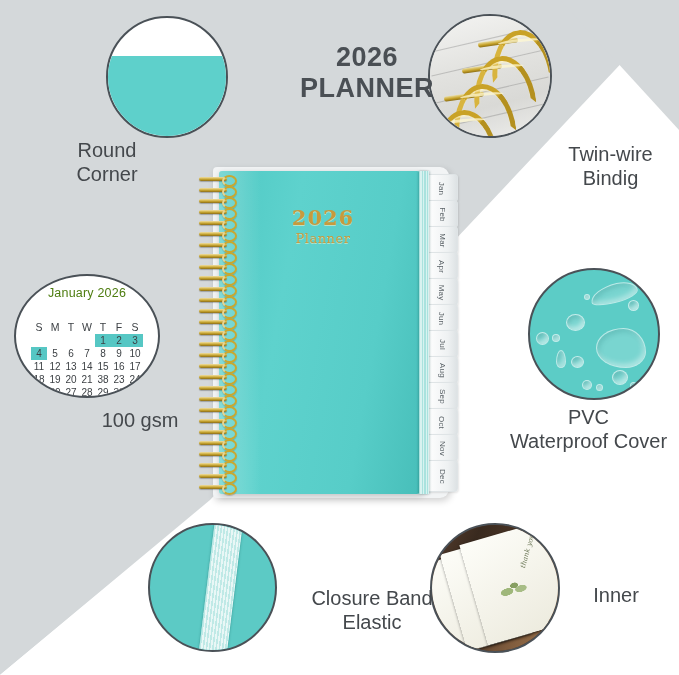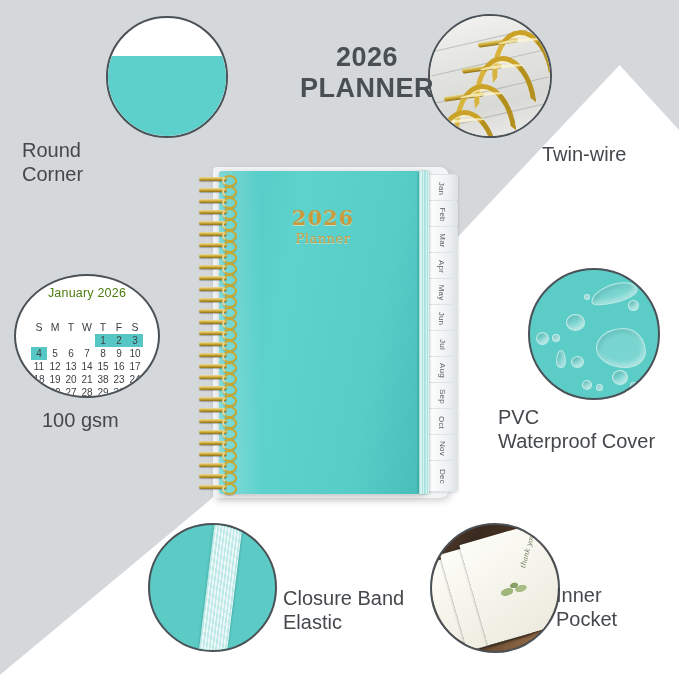--- a/index.html
+++ b/index.html
@@ -408,20 +408,21 @@
     font-weight: bold;
     letter-spacing: .5px;
   }
 
   
   .caption {
     position: absolute;
     color: #44484c;
     font-size: 20px;
     line-height: 1.2;
+    text-align: center;
     z-index: 6;
     white-space: nowrap;
   }
   #cap-round-corner  { left: 22px;  top: 138px; width: 170px; }
   #cap-twin-wire     { left: 542px; top: 142px; width: 137px; }
   #cap-paper         { left: 42px;  top: 408px; width: 196px; }
   #cap-pvc           { left: 498px; top: 405px; width: 181px; }
   #cap-elastic       { left: 283px; top: 586px; width: 178px; }
   #cap-pocket        { left: 556px; top: 583px; width: 120px; }
 </style>
@@ -547,20 +548,21 @@
       <div class="wire-bar" style="left:14px;  top:78px;"></div>
 
       <div class="wire-loop" style="left:60px; top:14px;"></div>
       <div class="wire-loop" style="left:42px; top:40px;"></div>
       <div class="wire-loop" style="left:22px; top:68px;"></div>
       <div class="wire-loop" style="left:4px;  top:94px;"></div>
     </div>
   </div>
   <div class="caption" id="cap-twin-wire">
     <div>Twin-wire</div>
+    <div>Bindig</div>
   </div>
 
   <div class="circle" id="circle-calendar">
     <div class="cal-inner">
       <div class="cal-title">January 2026</div>
       <table class="cal-grid">
         <thead>
           <tr>
             <th>S</th>
             <th>M</th>
@@ -657,16 +659,15 @@
     <div class="pocket-wood">
       <div class="pocket-card" style="left:2px; top:26px; width:86px; height:96px; transform:rotate(-16deg);"></div>
       <div class="pocket-card" style="left:20px; top:16px; width:86px; height:100px; transform:rotate(-16deg);"></div>
       <div class="pocket-card" style="left:40px; top:6px; width:88px; height:104px; transform:rotate(-16deg);"></div>
       <div class="pocket-leaf" style="left:64px; top:52px; transform:rotate(-16deg);"></div>
       <div class="pocket-script" style="left:78px; top:22px; transform:rotate(-74deg);">thank you</div>
     </div>
   </div>
   <div class="caption" id="cap-pocket">
     <div>Inner</div>
-    <div>Pocket</div>
   </div>
 
 </div>
 
 </body></html>

